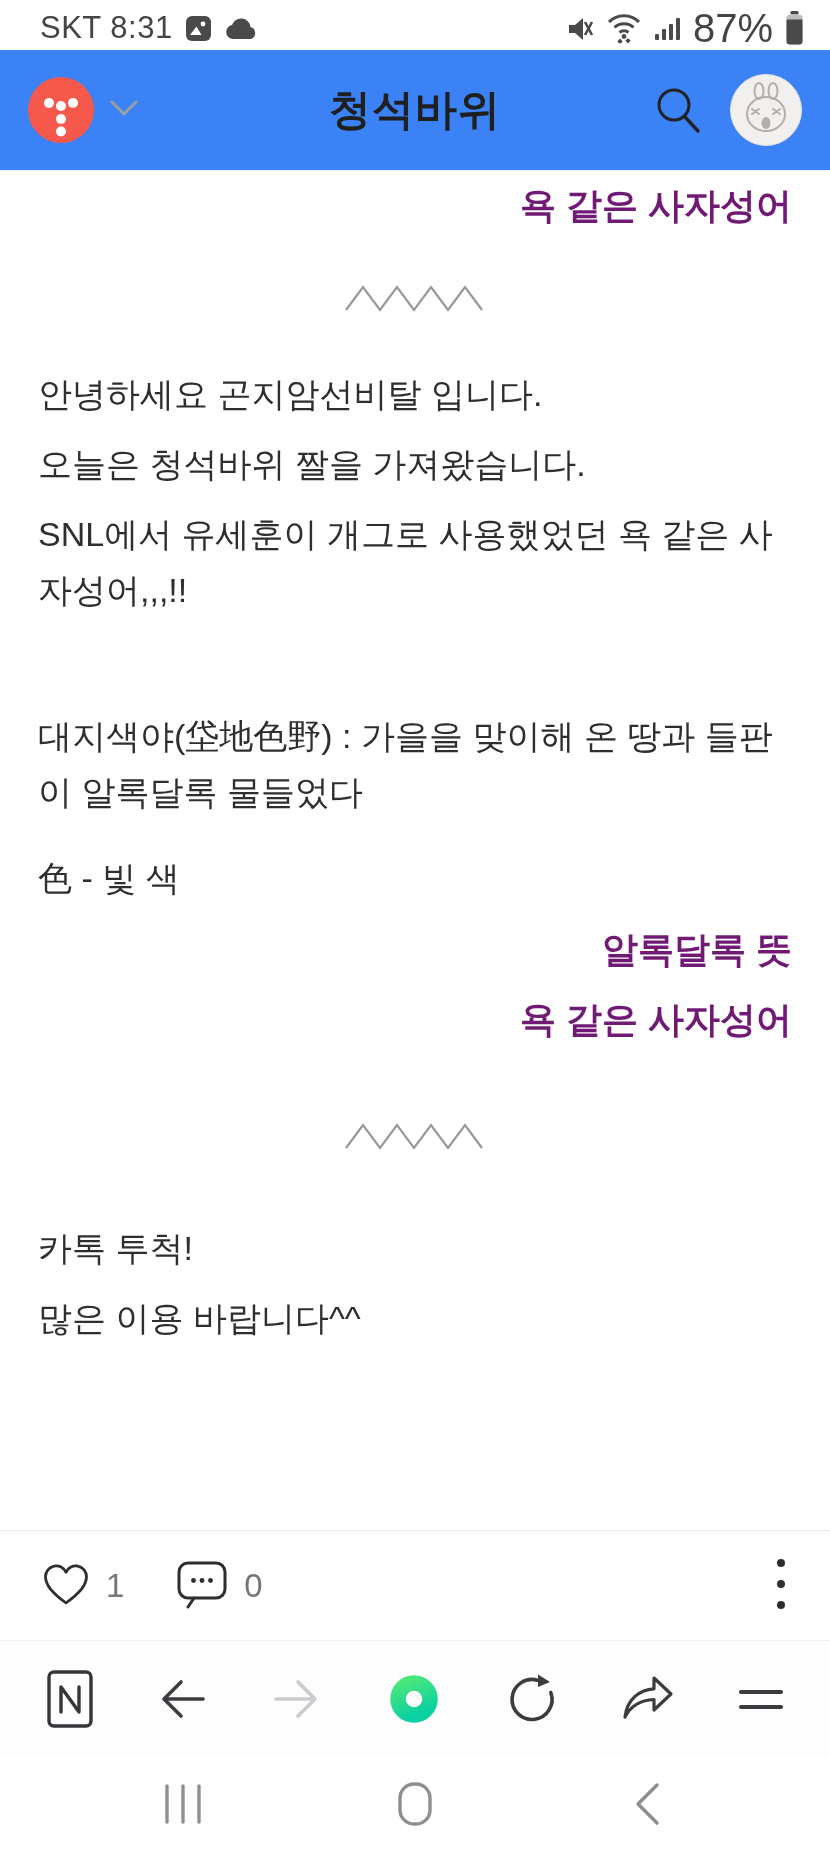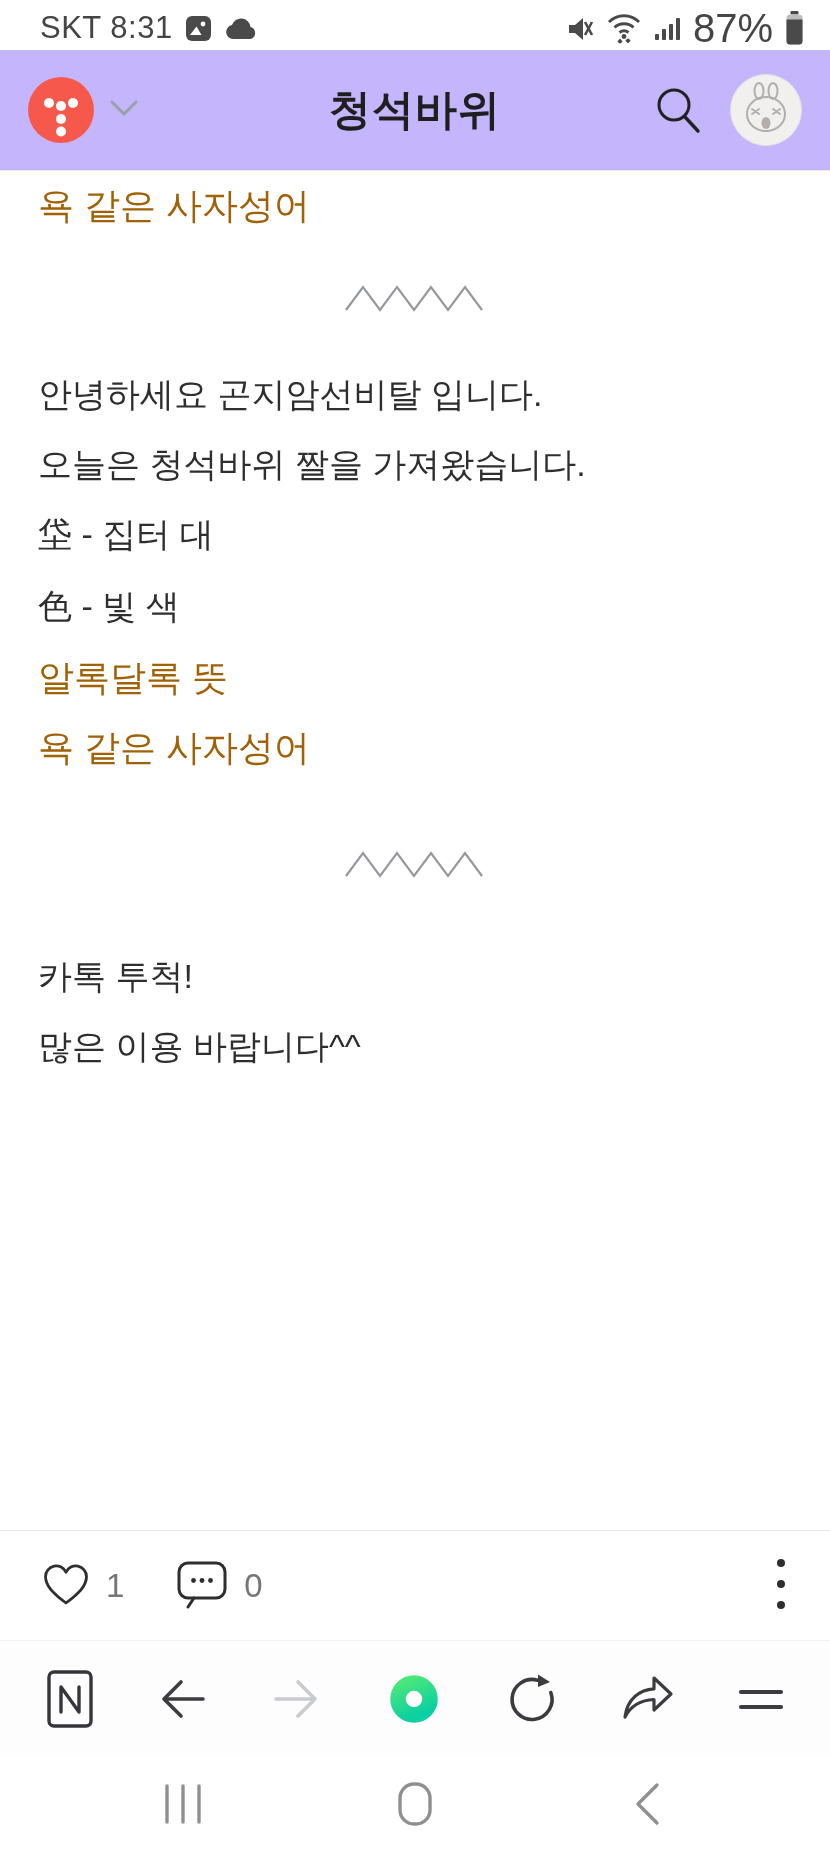--- a/index.html
+++ b/index.html
@@ -17,21 +17,21 @@
     padding:6px 26px 0 40px; color:#454545;
   }
   .sb-left, .sb-right { display:flex; align-items:center; gap:12px;text-align:right; }
   .sb-time { font-size:31px; letter-spacing:.5px; }
   .sb-pct { font-size:40px; }
   .sb-ic { display:inline-flex; align-items:center; }
   
   .appbar {
     position:absolute; top:50px; left:0; right:0; height:121px;
     display:flex; align-items:center; padding:0 28px;
-    background:#c4b5fd; border-bottom:1px solid #ececec;
+    background:#3b82f6; border-bottom:1px solid #ececec;
   }
   .logo-wrap { display:flex; align-items:center; gap:14px; cursor:pointer; }
   .tistory-circle {
     width:66px; height:66px; border-radius:50%; background:#f6594b;
     display:flex; align-items:center; justify-content:center;
   }
   .app-title {
     position:absolute; left:50%; top:50%; transform:translate(-50%,-50%);
     font-size:42px; font-weight:600; color:#1f1f1f; letter-spacing:1px;
   }
@@ -39,22 +39,22 @@
   .avatar {
     width:72px; height:72px; border-radius:50%; background:#f1f0ef;
     border:1px solid #e4e2e0; display:flex; align-items:center; justify-content:center;
   }
   
   .content {
     position:absolute; top:172px; bottom:321px; left:0; right:0;
     padding:6px 38px 0 38px; overflow:hidden; background:#fff;
   }
   .red-heading {
-    color:#a16207; font-weight:400; font-size:36px; line-height:56px;
-    text-align:left; margin:0 0 14px;
+    color:#701a75; font-weight:700; font-size:36px; line-height:56px;
+    text-align:right; margin:0 0 14px;
   }
   .zigzag-row { display:flex; justify-content:center; }
   .zz1 { margin:50px 0 54px; }
   .zz2 { margin:74px 0 70px; }
   .para { font-size:34px; line-height:56px; color:#2e2e2e; margin:0 0 14px; }
   .gap-top { margin-top:90px; }
   .mb-lg { margin-bottom:30px; }
   .hanja { margin-bottom:16px; }
   
   .engage {
@@ -181,21 +181,22 @@
     <div class="red-heading">욕 같은 사자성어</div>
 
     <div class="zigzag-row zz1">
       <svg width="142" height="28" viewBox="0 0 142 28" fill="none" stroke="#95989c" stroke-width="2.2">
           <path d="M2 26 L19 3 L36 26 L53 3 L70 26 L87 3 L104 26 L121 3 L138 26"></path>
         </svg>
     </div>
 
     <p class="para">안녕하세요 곤지암선비탈 입니다.</p>
     <p class="para">오늘은 청석바위 짤을 가져왔습니다.</p>
-    <p class="para hanja">垈 - 집터 대</p>
+    <p class="para">SNL에서 유세훈이 개그로 사용했었던 욕 같은 사자성어,,,!!</p>
+    <p class="para gap-top mb-lg">대지색야(垈地色野) : 가을을 맞이해 온 땅과 들판이 알록달록 물들었다</p>
     <p class="para hanja">色 - 빛 색</p>
 
     <div class="red-heading">알록달록 뜻</div>
     <div class="red-heading">욕 같은 사자성어</div>
 
     <div class="zigzag-row zz2">
       <svg width="142" height="28" viewBox="0 0 142 28" fill="none" stroke="#95989c" stroke-width="2.2">
           <path d="M2 26 L19 3 L36 26 L53 3 L70 26 L87 3 L104 26 L121 3 L138 26"></path>
         </svg>
     </div>

